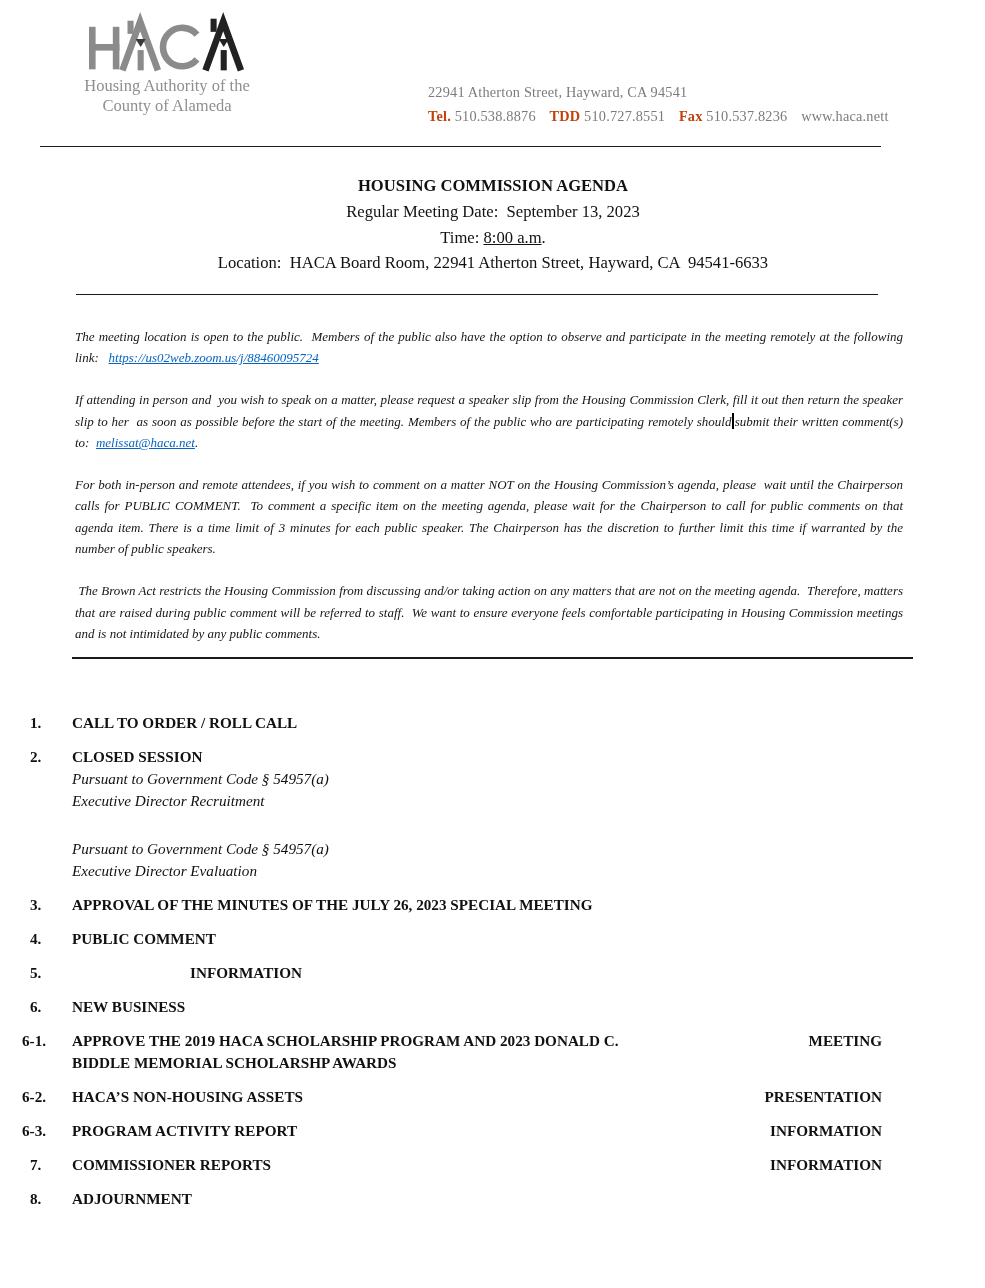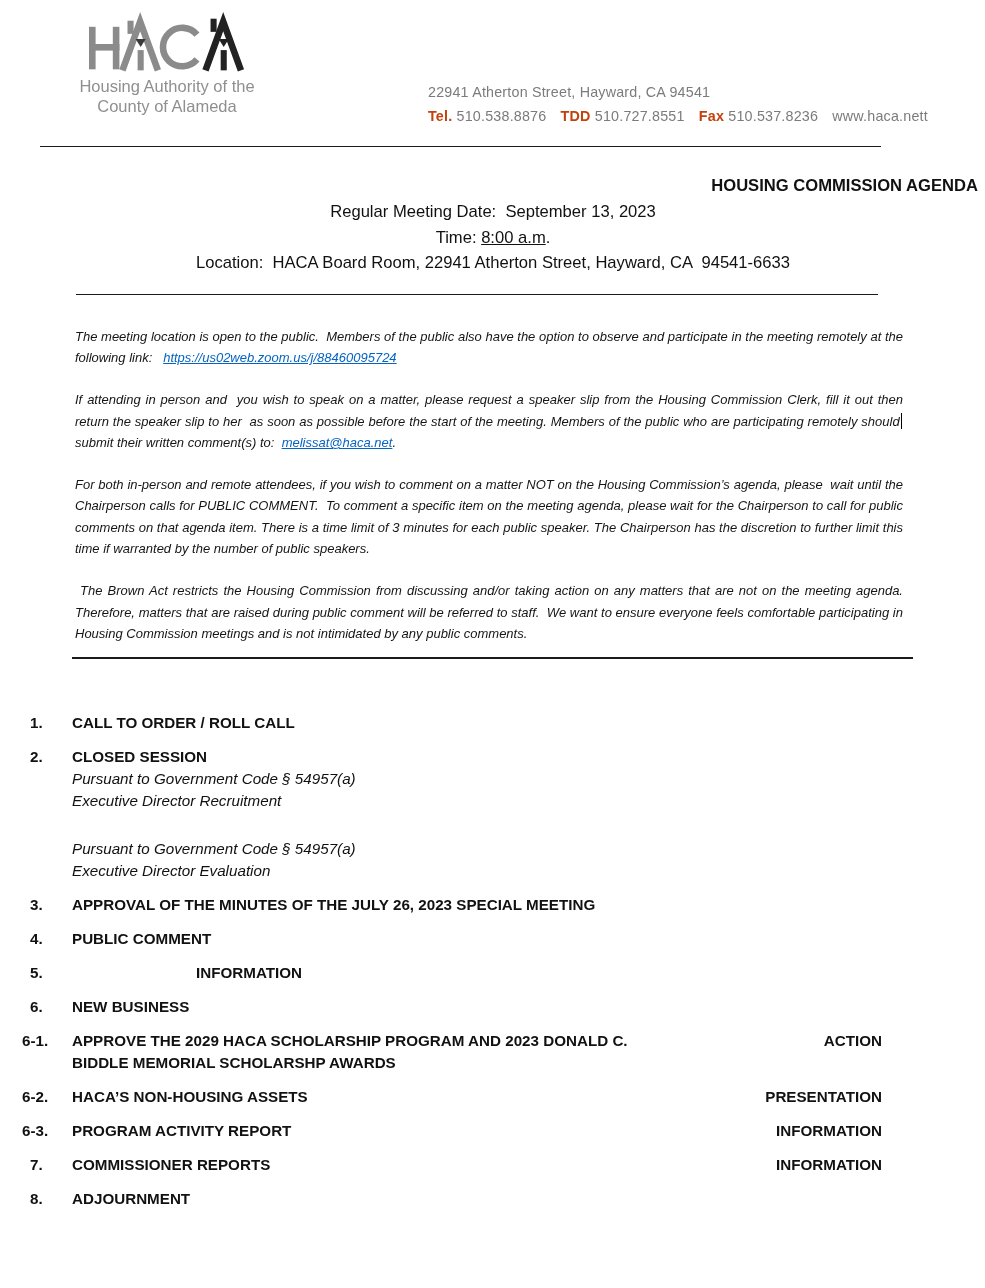--- a/index.html
+++ b/index.html
@@ -1,39 +1,39 @@
 <!DOCTYPE html>
 <html><head>
 <meta charset="utf-8">
 <style>
   html,body { margin:0; padding:0; background:#ffffff; }
   .page {
     position:relative; width:985px; height:1288px; background:#ffffff;
-    font-family:Liberation Sans, sans-serif; color:#111; overflow:hidden;
+    font-family:Liberation Serif, serif; color:#111; overflow:hidden;
   }
 
   
   .logo-block { position:absolute; left:60px; top:12px; width:214px; text-align:center; }
   .logo-svg { display:block; margin:0 auto; }
   .org-name { margin-top:2px; color:#8f8f8f; font-size:16.5px; line-height:20px; }
 
   .contact-block { position:absolute; left:428px; top:80px; font-size:14.3px; color:#7b7b7b; line-height:24px; letter-spacing:0.2px; }
   .contact-block .lbl { color:#c2410c; font-weight:700; }
   .contact-block .gap { display:inline-block; width:10px; }
 
   .rule { position:absolute; background:#1a1a1a; height:1px; }
   #rule1 { left:40px;  top:146px; width:841px; }
   #rule2 { left:76px;  top:294px; width:802px; }
   #rule3 { left:72px;  top:657px; width:841px; height:2px; }
 
   
   .title-block { position:absolute; left:8px; top:173px; width:970px; text-align:center;
                  font-size:16.6px; line-height:25.8px; color:#111; }
   .title-block div { white-space:pre; }
-  .doc-title { font-weight:700;text-align:right; }
+  .doc-title { font-weight:700; }
   .u { text-decoration:underline; }
 
   
   .notices { position:absolute; left:75px; top:326px; width:828px;
              font-size:13px; font-style:italic; line-height:21.4px;
              text-align:justify; color:#151515; }
   .notice { margin:0 0 20.5px 0; white-space:pre-wrap; }
   a.doc-link { color:#0563c1; text-decoration:underline; cursor:pointer; }
   .caret { display:inline-block; width:1.4px; height:16px; background:#000; margin:0 1px -3px 1px; }
 
@@ -159,24 +159,24 @@
       <div class="agenda-item">
         <div class="num">6.</div>
         <div class="body">
           <div class="title">NEW BUSINESS</div>
         </div>
         <div class="tag"></div>
       </div>
       <div class="agenda-item subnum">
         <div class="num">6-1.</div>
         <div class="body">
-          <div class="title">APPROVE THE 2029 HACA SCHOLARSHIP PROGRAM AND 2023 DONALD C.
+          <div class="title">APPROVE THE 2019 HACA SCHOLARSHIP PROGRAM AND 2023 DONALD C.
 BIDDLE MEMORIAL SCHOLARSHP AWARDS</div>
         </div>
-        <div class="tag">ACTION</div>
+        <div class="tag">MEETING</div>
       </div>
       <div class="agenda-item subnum">
         <div class="num">6-2.</div>
         <div class="body">
           <div class="title">HACA’S NON-HOUSING ASSETS</div>
         </div>
         <div class="tag">PRESENTATION</div>
       </div>
       <div class="agenda-item subnum">
         <div class="num">6-3.</div>

